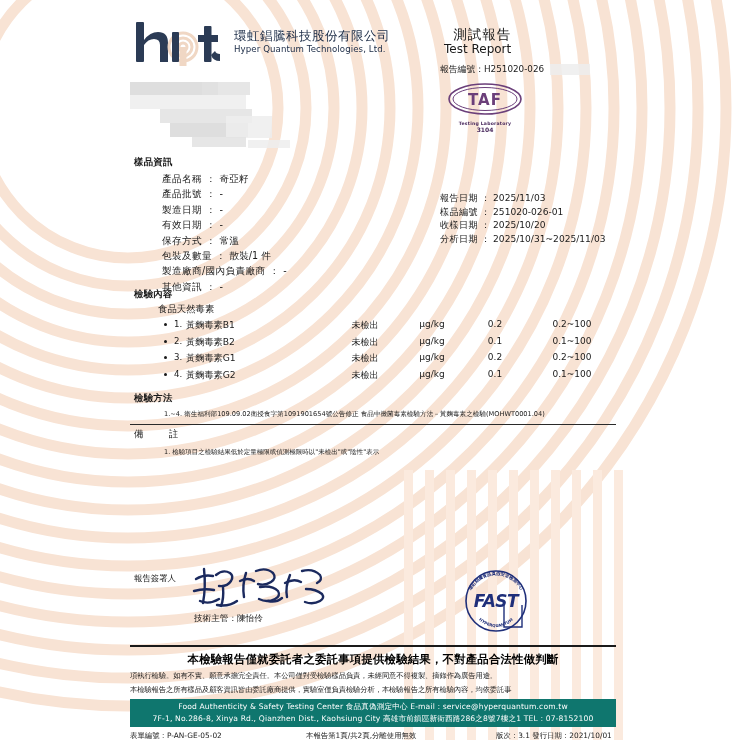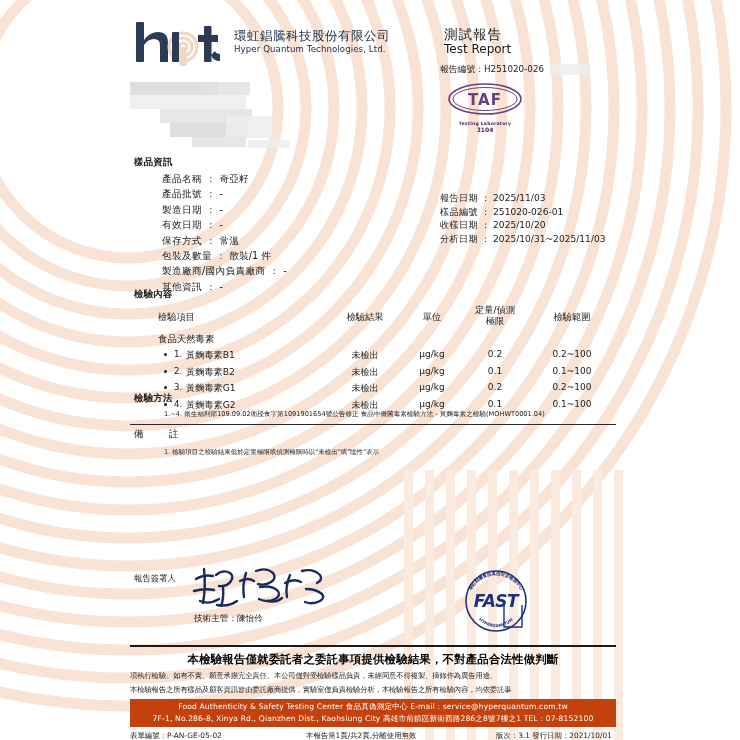--- a/index.html
+++ b/index.html
@@ -38,21 +38,21 @@
   .redact.l3{background:#ededed;}
 
   
   .hdr{position:absolute;left:0;top:0;width:486px;height:62px;}
   .logo-wrap{position:absolute;left:4px;top:2px;width:96px;height:44px;}
   .logo-txt{position:absolute;left:104px;top:8px;}
   .co-cn{font-size:12.5px;color:#20304a;letter-spacing:.5px;line-height:1.25;white-space:nowrap;}
   .co-en{font-size:8.6px;color:#20304a;letter-spacing:.1px;line-height:1.3;white-space:nowrap;}
 
   .rpt-title{position:absolute;left:314px;top:6px;}
-  .rt-cn{font-size:13.5px;color:#1a1a1a;line-height:1.2;letter-spacing:1px;}
+  .rt-cn{font-size:13.5px;color:#1a1a1a;line-height:1.2;letter-spacing:1px;text-align:right;}
   .rt-en{font-size:12px;color:#1a1a1a;line-height:1.25;}
   .rpt-no{position:absolute;left:310px;top:44px;font-size:8.8px;color:#1a1a1a;white-space:nowrap;}
 
   
   .taf{position:absolute;left:316px;top:62px;width:78px;height:54px;text-align:center;}
   .taf-sub{font-size:4.6px;color:#4a2a5e;font-weight:bold;letter-spacing:.2px;line-height:1.25;margin-top:1px;}
   .taf-num{font-size:6px;color:#4a2a5e;font-weight:bold;line-height:1.1;}
 
   
   .sec-title{font-size:9.4px;color:#1a1a1a;letter-spacing:.3px;font-weight:bold;}
@@ -104,21 +104,21 @@
   .sign-img{position:absolute;left:56px;top:-4px;width:150px;height:52px;}
   .sign-sup{position:absolute;left:60px;top:48px;font-size:8.6px;color:#1a1a1a;white-space:nowrap;}
 
   .fast{position:absolute;left:322px;top:-4px;width:80px;height:80px;}
 
   
   .ftr{position:absolute;left:0;top:625px;width:486px;}
   .ftr-rule{width:486px;height:1.6px;background:#1a1a1a;}
   .ftr-h{font-size:11.4px;font-weight:bold;text-align:center;color:#000;margin-top:5px;letter-spacing:.2px;white-space:nowrap;}
   .ftr-p{font-size:7.3px;color:#1a1a1a;line-height:11.4px;text-align:justify;margin-top:3px;letter-spacing:-.1px;}
-  .addr{margin-top:4px;background:#c2410c;color:#fff;padding:2px 0 3px;text-align:center;}
+  .addr{margin-top:4px;background:#0f766e;color:#fff;padding:2px 0 3px;text-align:center;}
   .addr div{font-size:7.6px;line-height:11.4px;letter-spacing:.15px;white-space:nowrap;}
   .form-row{position:relative;height:14px;margin-top:4px;}
   .form-row span{position:absolute;font-size:7.4px;color:#1a1a1a;white-space:nowrap;}
   .fr-a{left:0;}
   .fr-b{left:176px;}
   .fr-c{left:366px;}
 </style>
 </head>
 <body>
 
@@ -289,30 +289,20 @@
       <div class="meta-row">
         <span class="lb">分析日期</span>
         <span class="sep">：</span>
         <span class="vl">2025/10/31~2025/11/03</span>
       </div>
     </div>
 
     <div class="res-wrap">
       <div class="sec-title">檢驗內容</div>
 
-      <div class="res-head">
-        <div class="th item">檢驗項目</div>
-        <div class="th result">檢驗結果</div>
-        <div class="th unit">單位</div>
-        <div class="th limit">
-          <div>定量/偵測</div>
-          <div>極限</div>
-        </div>
-        <div class="th range">檢驗範圍</div>
-      </div>
 
       <div class="grp">食品天然毒素</div>
 
       <div class="res-row">
         <span class="rdot"></span>
         <span class="rnum">1.</span>
         <span class="rname">黃麴毒素B1</span>
         <span class="rres">未檢出</span>
         <span class="runit">μg/kg</span>
         <span class="rlim">0.2</span>

